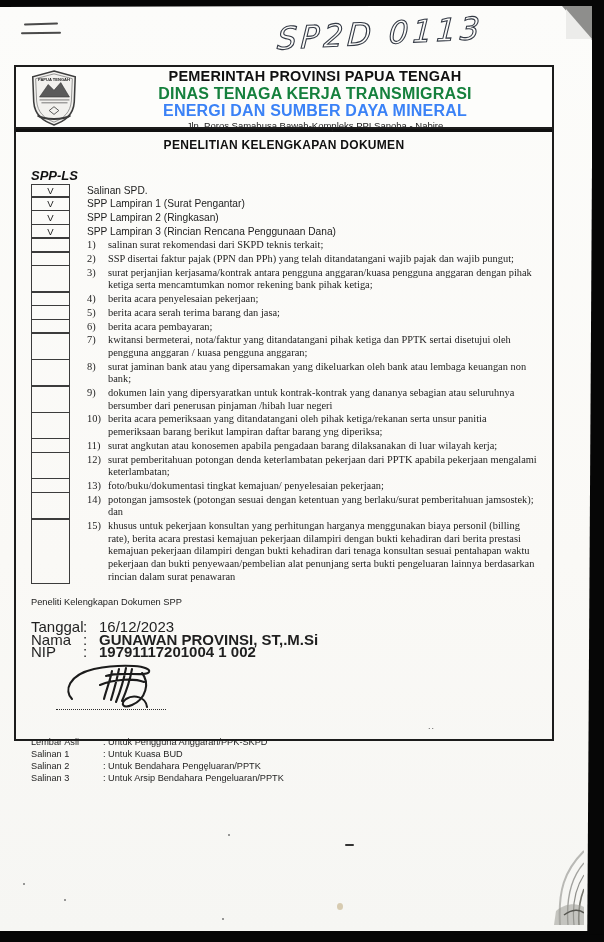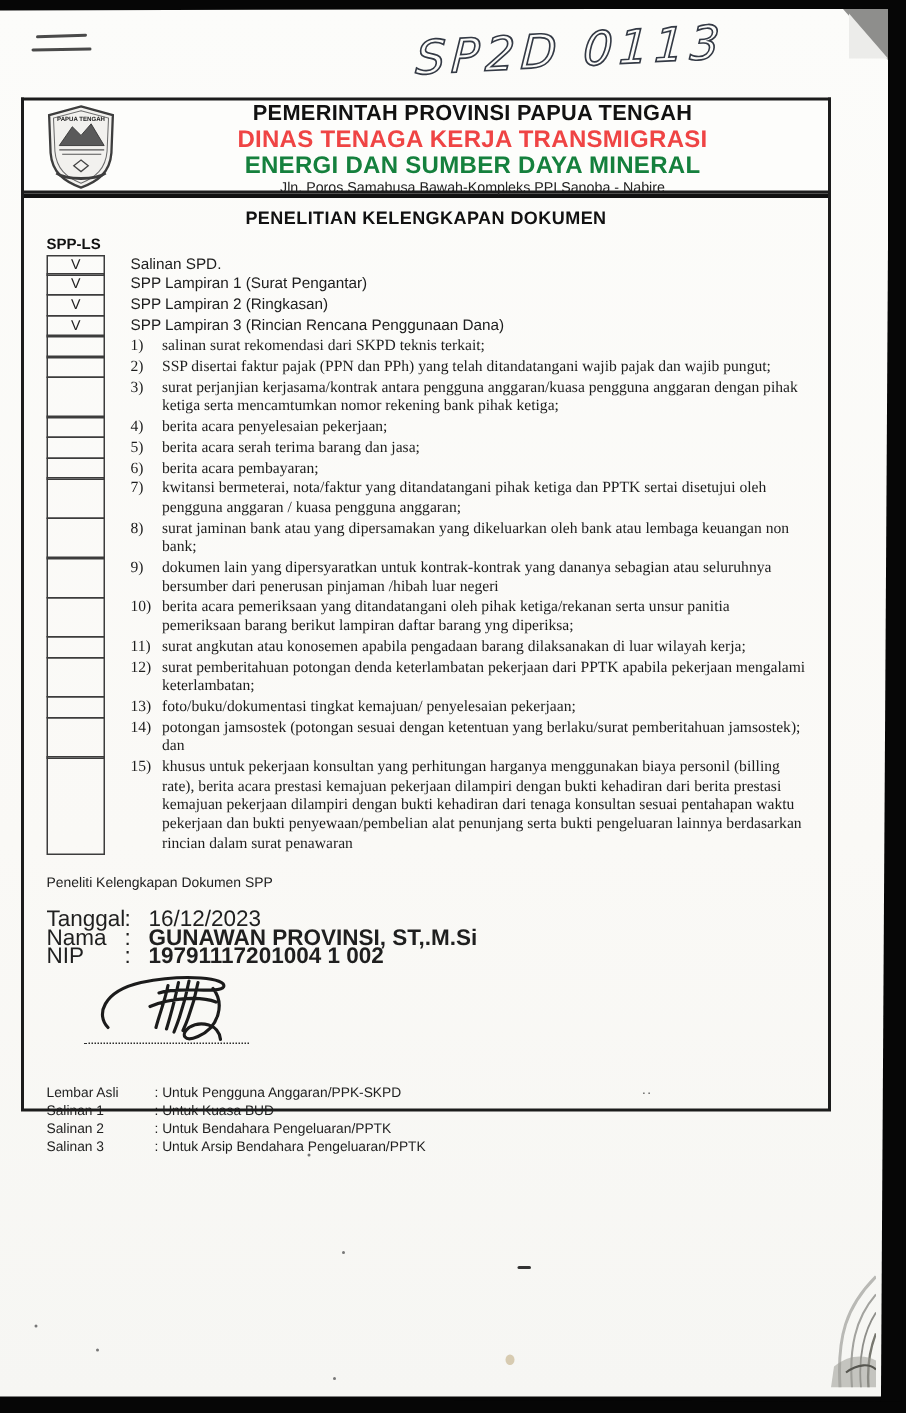--- a/index.html
+++ b/index.html
@@ -31,34 +31,34 @@
     border-bottom:30px solid #ececea; border-right:26px solid transparent; transform:translate(0,3px);}
   
   .header-box{
     position:absolute; left:14px; top:59px; width:536px; height:62px;
     border:2px solid #1c1c1c; border-bottom:3px solid #111;
     background:#fdfdfb;
   }
   .logo{position:absolute; left:13px; top:3px; width:50px; height:56px;}
   .header-titles{position:absolute; left:62px; right:0; top:1px; text-align:center;}
   .h-line1{font-size:14.5px; font-weight:bold; letter-spacing:0.2px; line-height:17px; color:#111;}
-  .h-line2{font-size:16px; font-weight:bold; letter-spacing:0.2px; line-height:17px; color:#ef4444;}
-  .h-line3{font-size:16px; font-weight:bold; letter-spacing:0.2px; line-height:17px; color:#15803d;}
+  .h-line2{font-size:16px; font-weight:bold; letter-spacing:0.2px; line-height:17px; color:#15803d;}
+  .h-line3{font-size:16px; font-weight:bold; letter-spacing:0.2px; line-height:17px; color:#3b82f6;}
   .h-addr{font-size:9.5px; line-height:11px; color:#222; margin-top:1px;}
   
   .main-box{
     position:absolute; left:14px; top:121px; width:536px; height:610px;
     border:2px solid #1c1c1c; background:transparent;
   }
   .doc-title{
     text-align:center; font-size:12px; font-weight:bold; letter-spacing:0.3px;
     margin-top:9px; color:#111;
   }
   .col-label{
-    margin:6px 0 1px 15px; font-size:10px; font-weight:bold; color:#111;
+    margin:16px 0 1px 15px; font-size:13px; font-weight:bold; color:#111;font-style:italic;
   }
   .checklist{margin-left:15px; width:508px;}
   .row{display:flex; align-items:stretch;}
   .row + .row .checkbox{margin-top:-1.4px;}
   .checkbox{
     flex:none; width:37px; border:1.4px solid #3c3c3c;
     display:flex; align-items:center; justify-content:center;
     font-size:9.5px; color:#222; background:transparent;
   }
   .item-label{

